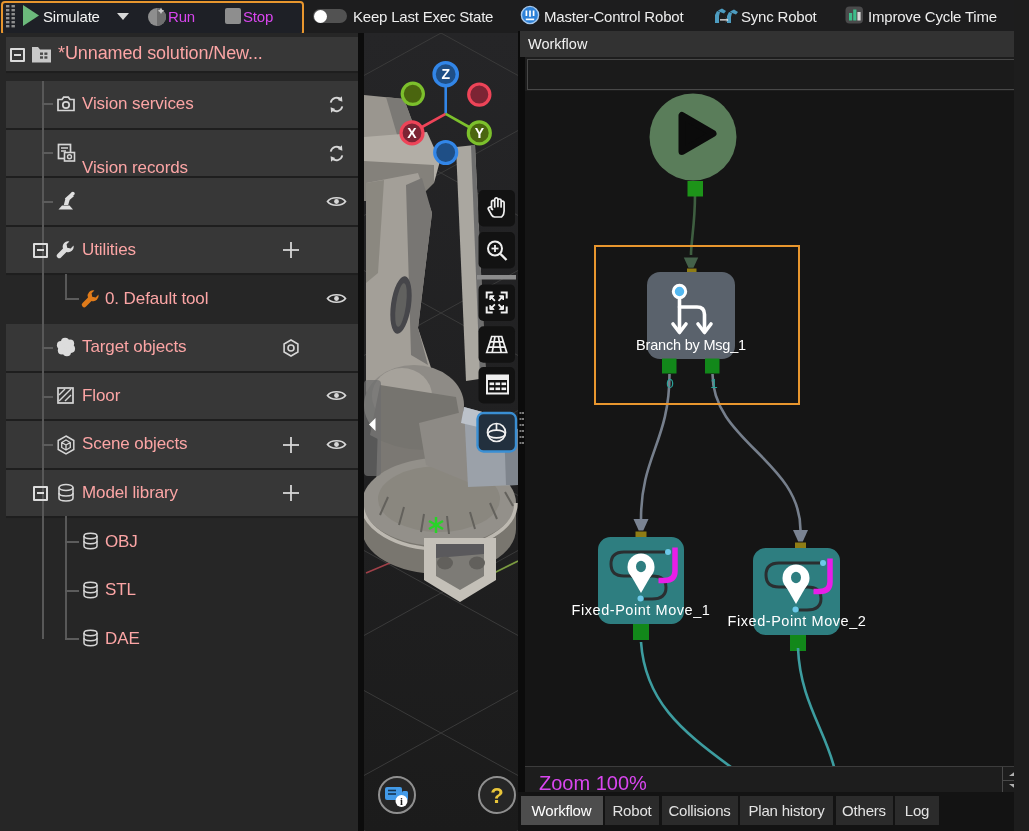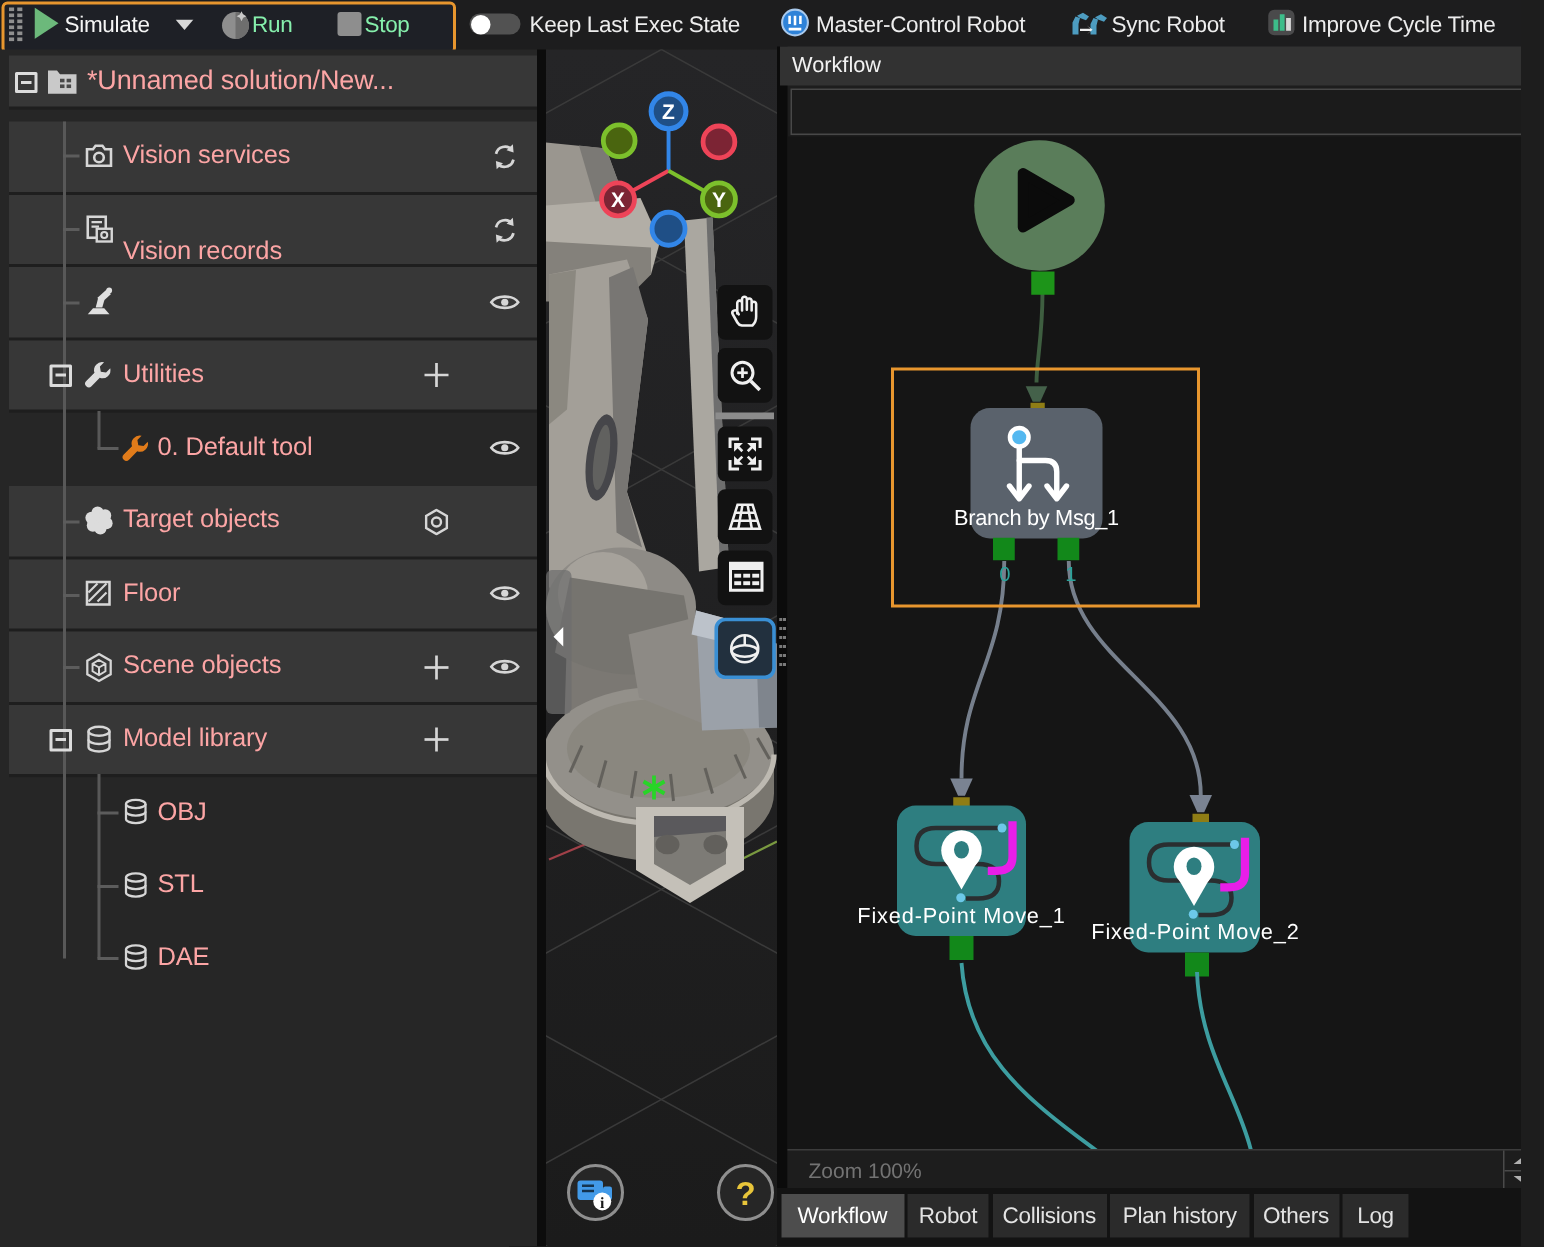--- a/index.html
+++ b/index.html
@@ -4,42 +4,42 @@
 <style>
   html,body{margin:0;padding:0;background:#1d1d1d;}
   #app{position:relative;width:978px;height:831px;overflow:hidden;background:#1d1d1d;
        font-family:"Liberation Sans",sans-serif;color:#ededed;padding-left:36px;}
   .abs{position:absolute;}
   
   #toolbar{left:0;top:0;width:1029px;height:33px;background:#1d1d1e;}
   #simbox{left:1px;top:1px;width:299px;height:31px;border:2px solid #e8962e;border-radius:4px;
           background:#1e2026;}
   .tbtxt{font-size:15px;letter-spacing:-0.2px;}
-  .tbgrey{color:#86efac;}
+  .tbgrey{color:#d946ef;}
   
   #leftpanel{left:0;top:33px;width:358px;height:798px;background:#262626;}
   .row{position:absolute;left:6px;width:352px;height:46.5px;background:#373737;box-shadow:0 2.1px 0 0 #1e1e1e;}
   .rowtxt{position:absolute;font-size:17px;letter-spacing:-0.1px;color:#fca5a5;top:50%;
           transform:translateY(-52%);white-space:nowrap;}
   .tick{position:absolute;height:2px;background:#5c5c5c;}
   .vguide{position:absolute;width:1.6px;background:#585858;}
   .expander{position:absolute;width:10.5px;height:10.5px;border:2px solid #dcdcdc;border-radius:1px;}
   .expander:after{content:"";position:absolute;left:1.5px;right:1.5px;top:4.2px;height:2px;background:#dcdcdc;}
   
   #sep1{left:358px;top:33px;width:6px;height:798px;background:#0c0c0c;}
   #sep2{left:518px;top:31px;width:7px;height:761px;background:#0b0b0b;}
   
   #rheader{left:520px;top:31px;width:509px;height:26px;background:#323232;}
   #rheader span{position:absolute;left:8px;top:5px;font-size:14.5px;color:#f2f2f2;}
   #rsubbar{left:527px;top:59px;width:500px;height:31px;background:#1b1b1b;border:1px solid #484848;box-sizing:border-box;}
   #rcanvas{left:525px;top:91px;width:504px;height:675px;background:#151515;}
   #rscroll{left:1019px;top:95px;width:8px;height:665px;background:#1f1f1f;}
   #rthumb{left:1019.5px;top:100px;width:7px;height:255px;background:#3f3f3f;border-radius:3px;}
   #zoombar{left:525px;top:766px;width:504px;height:26px;background:#1d1d1d;border-top:1px solid #3c3c3c;box-sizing:border-box;}
-  #zoombar span{position:absolute;left:14px;top:5px;font-size:14px;color:#737373;}
+  #zoombar span{position:absolute;left:14px;top:5px;font-size:20px;color:#d946ef;}
   #tabsbar{left:518px;top:792px;width:511px;height:39px;background:#131313;}
   .tab{position:absolute;top:4px;height:29px;background:#2b2b2b;color:#e3e3e3;font-size:15px;
        text-align:center;line-height:29px;letter-spacing:-0.2px;}
   .tabsel{background:#4d4d4d;color:#ffffff;}
 </style>
 </head>
 <body>
 <div id="app">
 
   <div id="toolbar" class="abs"></div>

